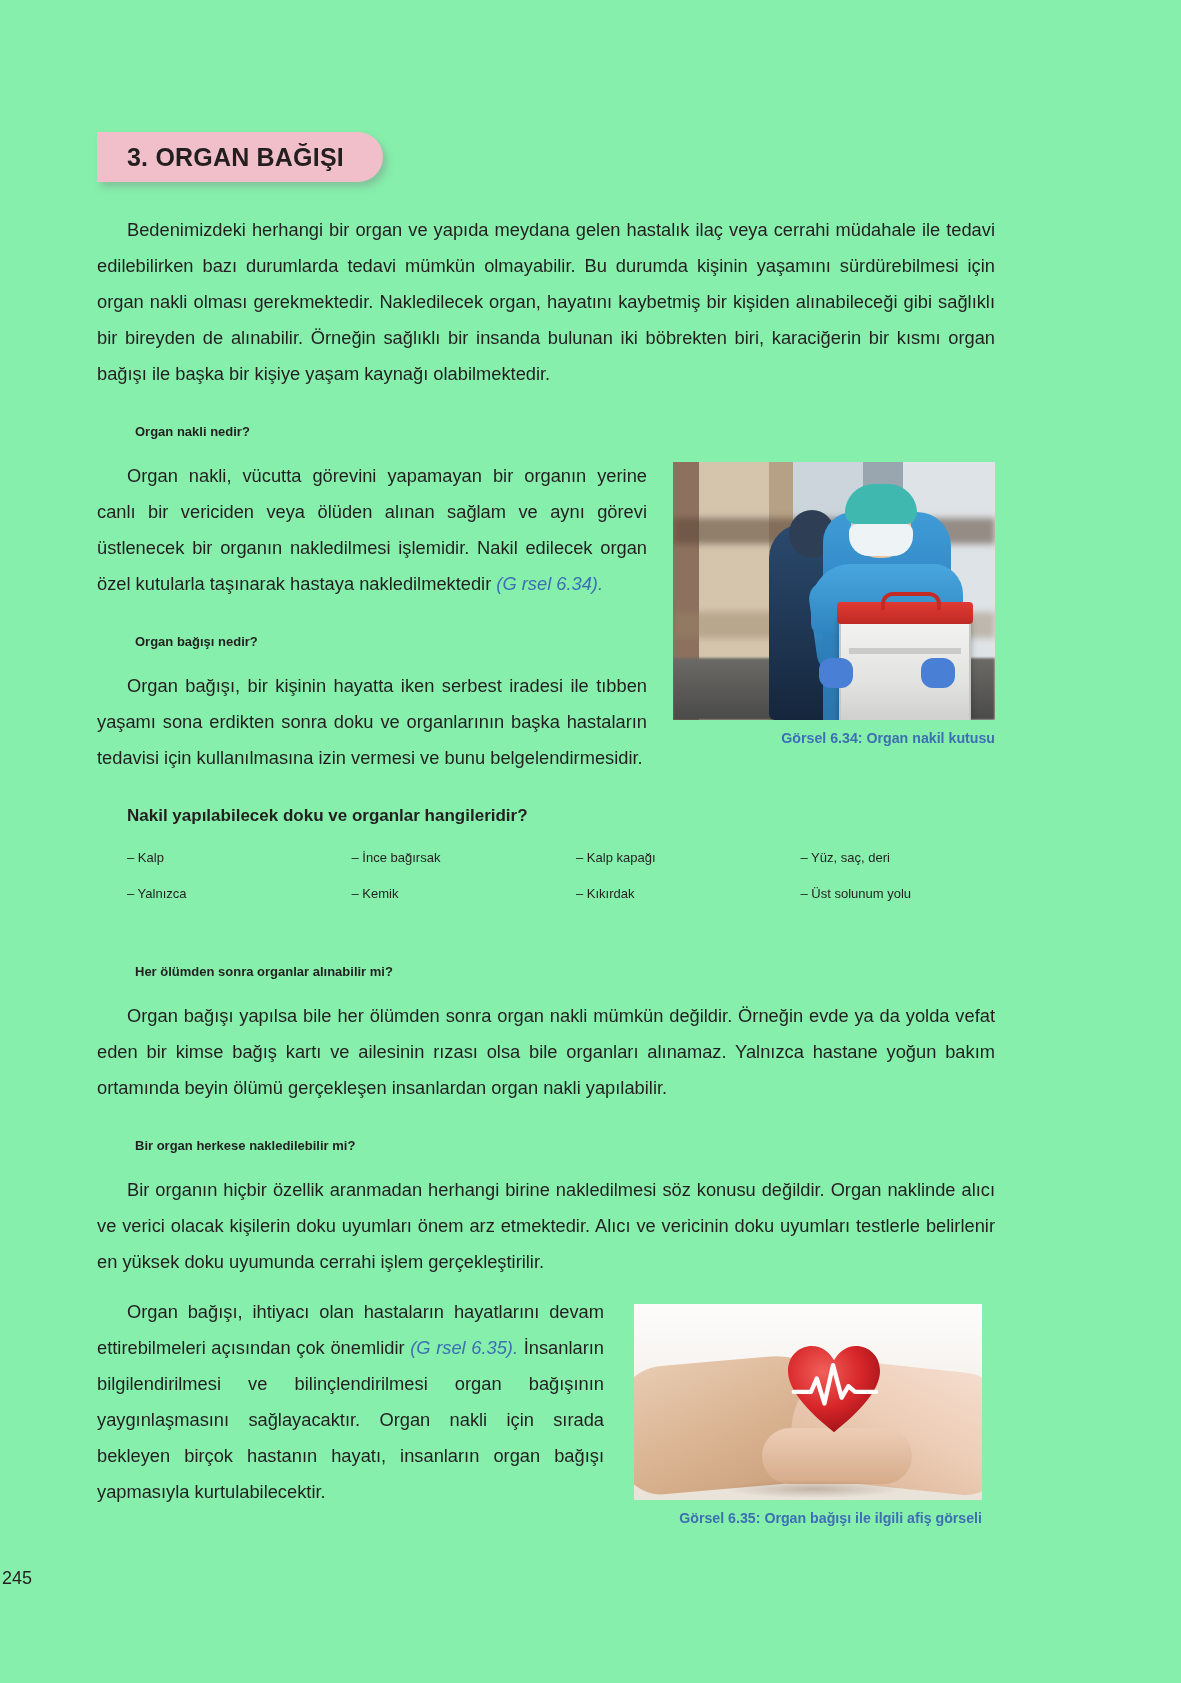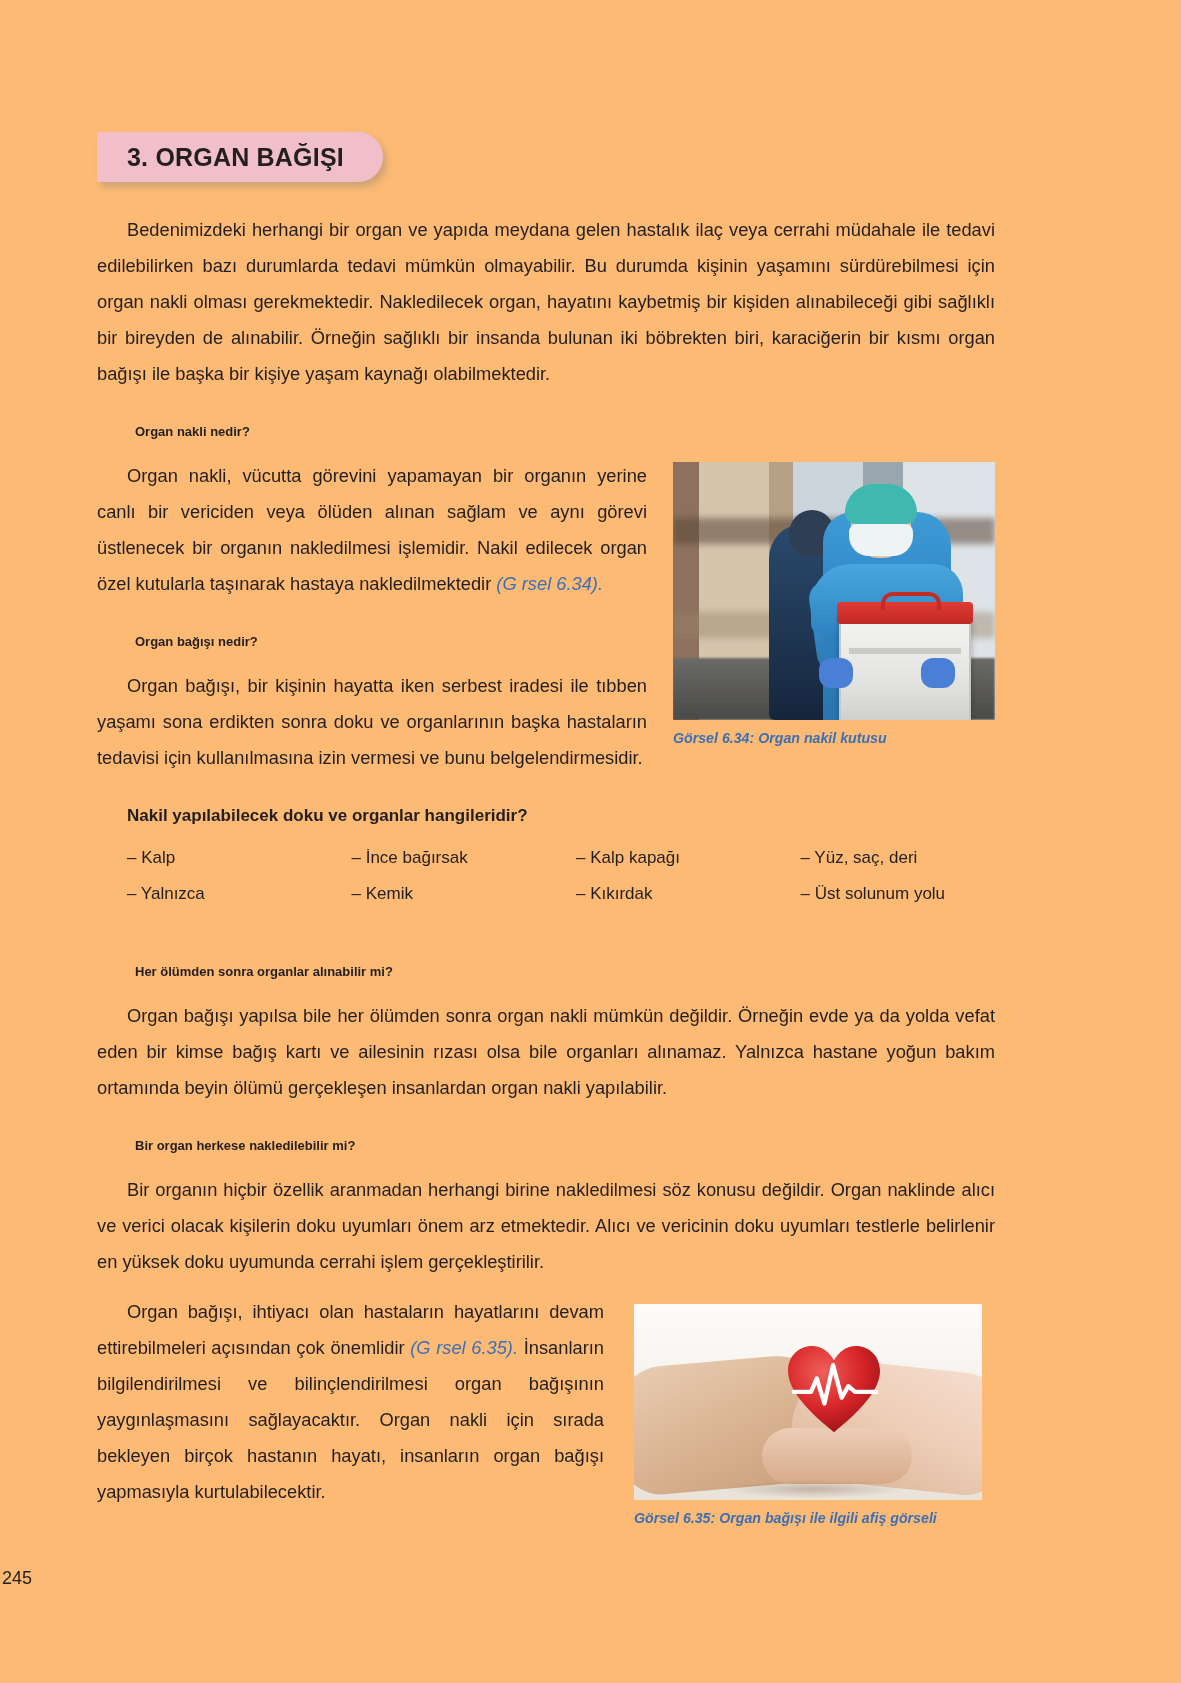--- a/index.html
+++ b/index.html
@@ -10,21 +10,21 @@
   }
   body {
     font-family: "Liberation Sans", sans-serif;
     color: #1a1a1a;
   }
   .page {
     position: relative;
     width: 1181px;
     height: 1683px;
     margin: 0 auto;
-    background: #fdba74;
+    background: #86efac;
     overflow: hidden;
     box-sizing: border-box;
   }
   .content {
     position: absolute;
     left: 97px;
     top: 132px;
     width: 898px;
   }
 
@@ -93,24 +93,23 @@
     width: 322px;
     margin: 4px 0 6px 26px;
   }
   .figure-right-bottom {
     float: right;
     width: 348px;
     margin: 10px 13px 6px 30px;
   }
   .figure-caption {
     font-size: 14.2px;
-    font-style: italic;
     font-weight: bold;
     color: #3d6fb4;
-    text-align: left;
+    text-align: right;
     margin-top: 9px;
     line-height: 18px;
   }
 
   
   .photo1 {
     position: relative;
     width: 322px;
     height: 258px;
     overflow: hidden;
@@ -265,21 +264,21 @@
     color: #231f20;
     padding-left: 30px;
     line-height: 36px;
   }
   .organ-table {
     width: 100%;
     border-collapse: collapse;
     margin-top: 6px;
   }
   .organ-table td {
-    font-size: 17px;
+    font-size: 13px;
     line-height: 36px;
     color: #231f20;
     padding: 0 0 0 30px;
     width: 25%;
     vertical-align: top;
     margin-top: 44px;
   }
 
   
   .page-number {

